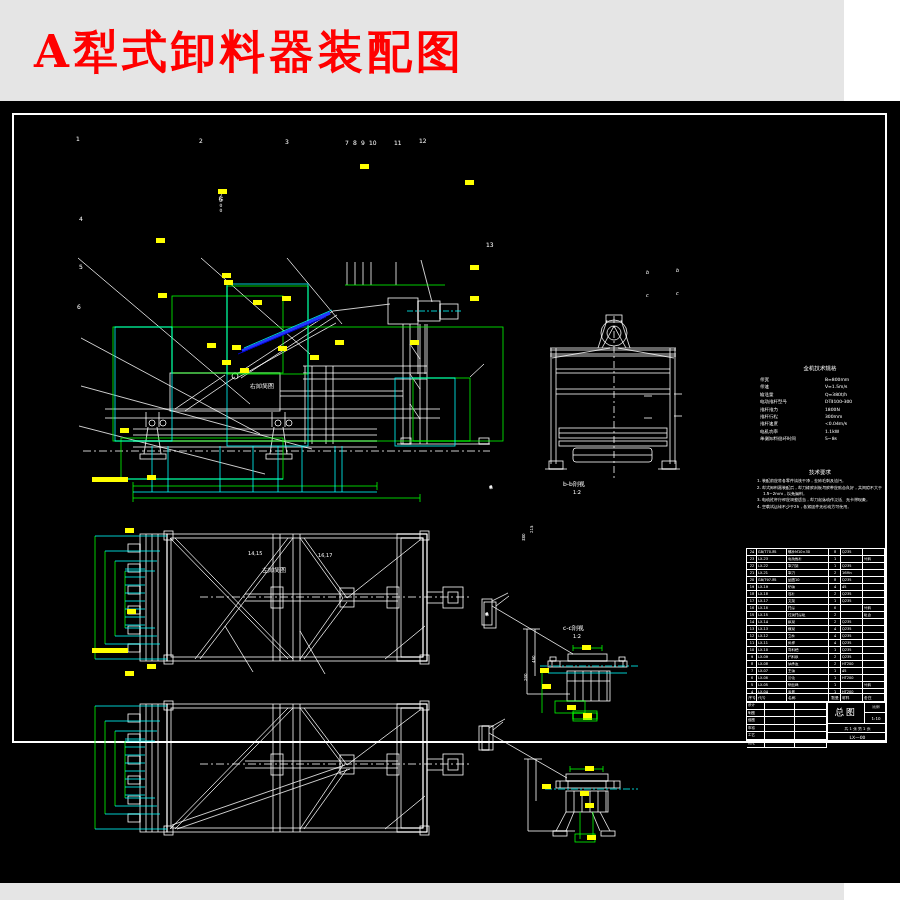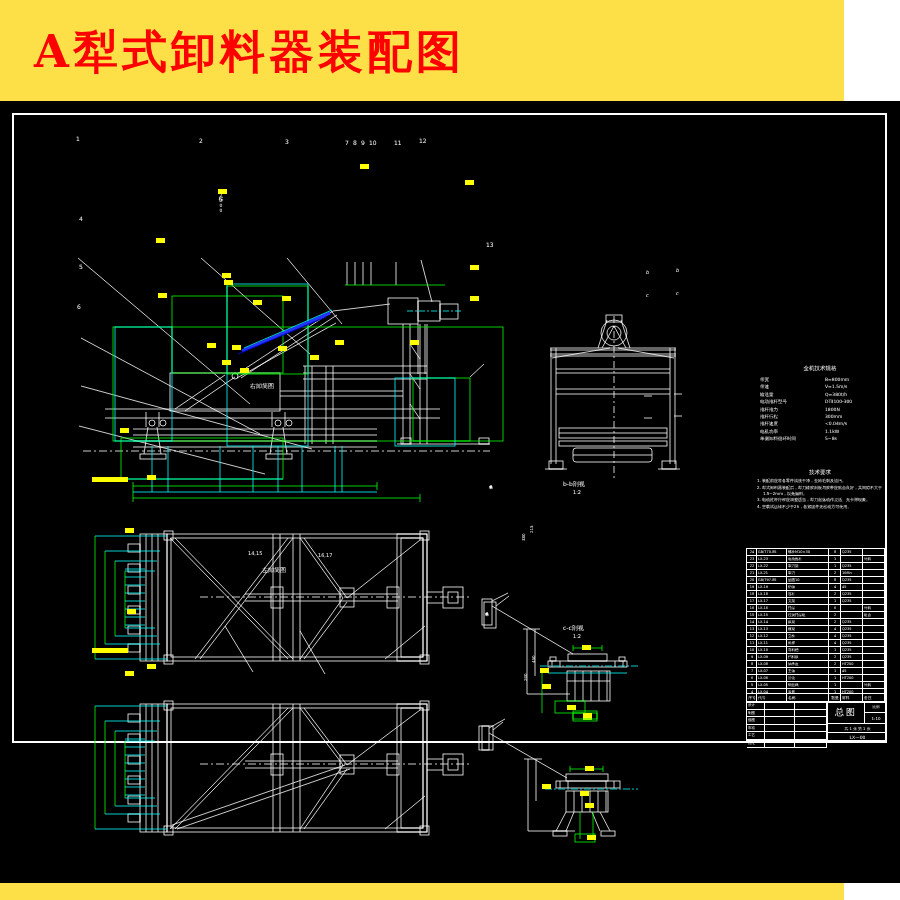--- a/index.html
+++ b/index.html
@@ -1,17 +1,17 @@
 <!DOCTYPE html>
 <html><head>
 <meta charset="utf-8">
 <style>
   html,body{margin:0;padding:0;background:#fff;width:900px;height:900px;overflow:hidden;
     font-family:"DejaVu Sans",sans-serif;}
-  #stage{position:relative;width:844px;height:900px;background:#fde047;}
+  #stage{position:relative;width:844px;height:900px;background:#e5e5e5;}
   .main-title{position:absolute;left:34px;top:22px;color:#f00;font-family:"DejaVu Serif",serif;
     font-weight:bold;font-size:45px;letter-spacing:4px;white-space:nowrap;}
   .sheet{position:absolute;left:0;top:101px;width:900px;height:782px;background:#000;}
   .frame{position:absolute;left:12px;top:12px;width:871px;height:626px;border:2px solid #fff;}
   svg{position:absolute;overflow:visible;}
   .w{stroke:#fff;fill:none;stroke-width:0.8;}
   .g{stroke:#00ff00;fill:none;stroke-width:0.8;}
   .c{stroke:#00ffff;fill:none;stroke-width:0.8;}
   .y{fill:#ffff00;stroke:none;}
   .t{position:absolute;color:#fff;white-space:nowrap;line-height:1;}

